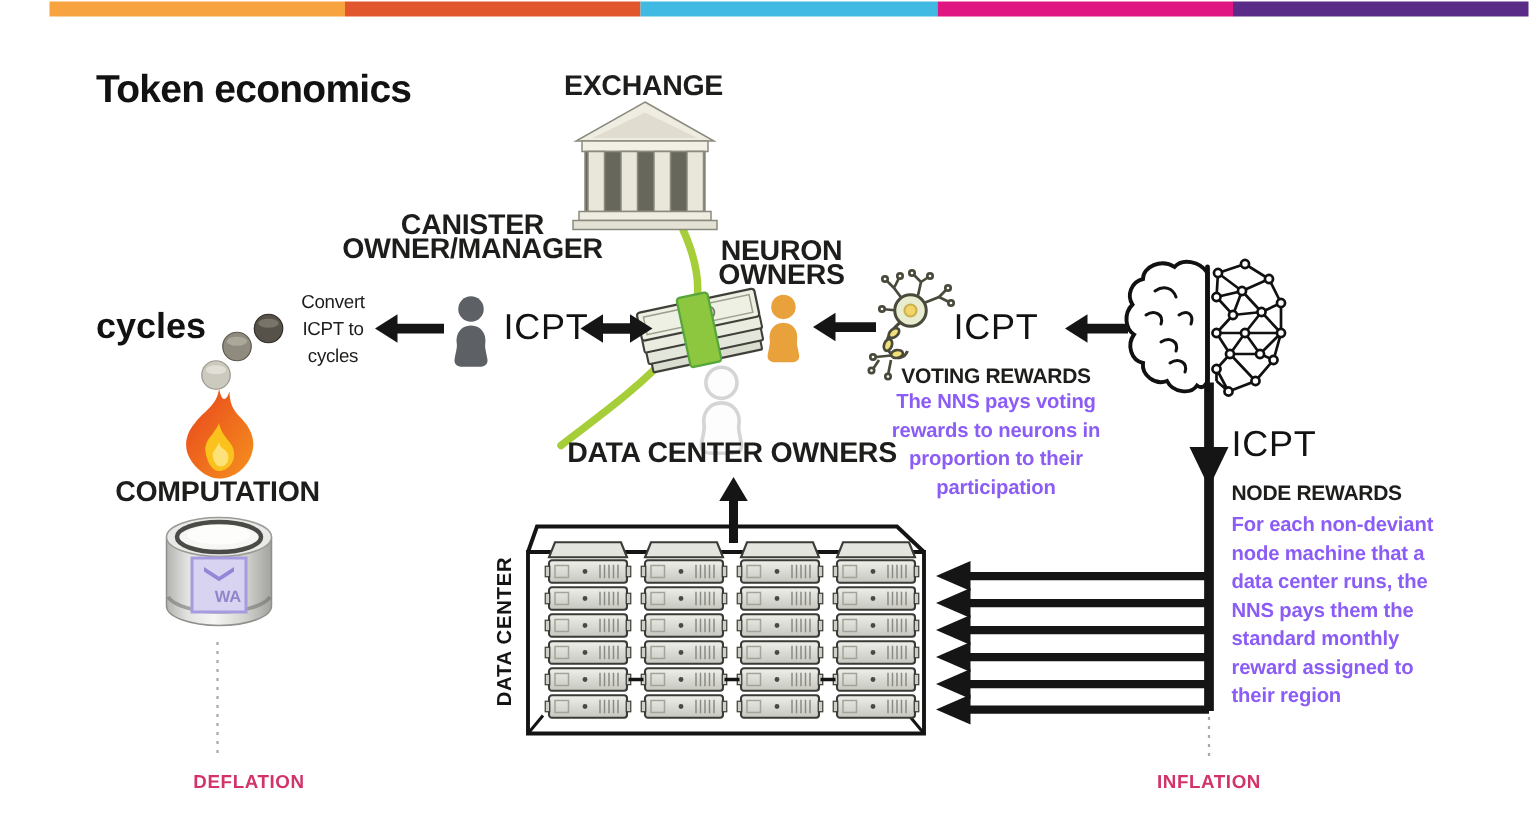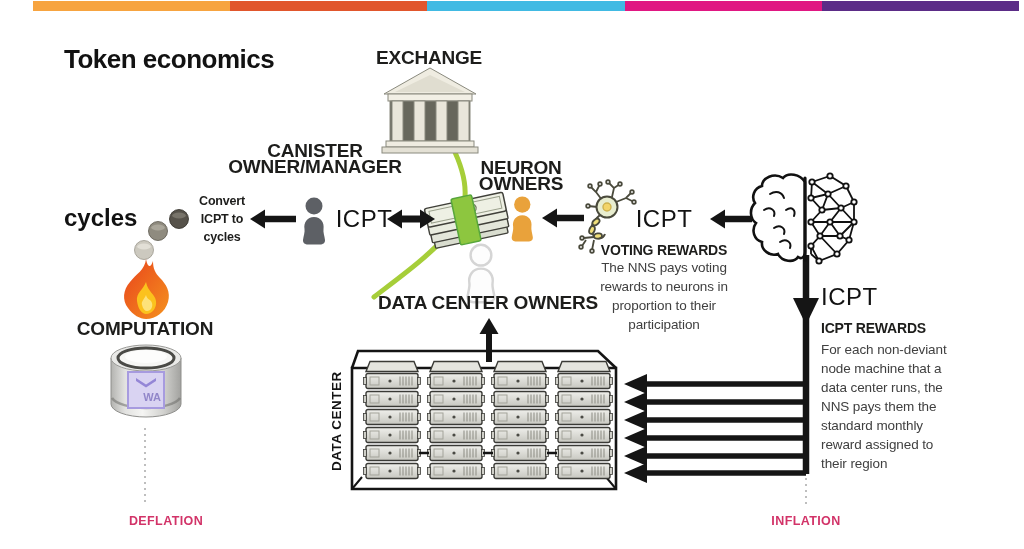--- a/index.html
+++ b/index.html
@@ -7,25 +7,25 @@
           font-family:"Liberation Sans","DejaVu Sans",sans-serif;color:#1c1c1a;}
   .topbar{position:absolute;left:33px;top:1px;width:986px;height:10px;display:flex;}
   .topbar span{flex:1;height:100%;}
   .seg1{background:#F7A440;} .seg2{background:#E1562C;} .seg3{background:#41BAE3;}
   .seg4{background:#E01782;} .seg5{background:#5B2C87;}
   .t{position:absolute;white-space:nowrap;}
   .ml{white-space:pre-line;}
   .ctr{transform:translateX(-50%);text-align:center;}
   .title{left:64px;top:44px;font-size:26px;font-weight:700;letter-spacing:-0.5px;color:#121212;}
   .lbl{font-size:19px;font-weight:700;letter-spacing:-0.2px;line-height:16px;color:#1d1d1b;}
-  .lbl-sm{font-size:12.5px;font-weight:700;letter-spacing:-0.2px;line-height:18px;color:#1d1d1b;}
+  .lbl-sm{font-size:12.5px;font-weight:400;letter-spacing:-0.2px;line-height:18px;color:#1d1d1b;}
   .icpt{font-size:24px;font-weight:400;letter-spacing:0.5px;color:#121212;}
   .cycles{left:64px;top:204px;font-size:24px;font-weight:700;color:#121212;}
   .rew-title{font-size:14px;font-weight:700;letter-spacing:-0.2px;color:#1d1d1b;text-align:right;}
-  .rew-body{font-size:13.5px;font-weight:400;line-height:19px;color:#404040;letter-spacing:-0.1px;}
+  .rew-body{font-size:13.5px;font-weight:700;line-height:19px;color:#8b5cf6;letter-spacing:-0.1px;}
   .pink{font-size:12.5px;font-weight:700;letter-spacing:0.4px;color:#D23368;}
   .dc-label{left:336px;top:421px;transform:translate(-50%,-50%) rotate(-90deg);
             font-size:13.5px;font-weight:700;letter-spacing:0.5px;color:#141414;}
   svg{position:absolute;left:0;top:0;}
 </style>
 </head>
 <body>
 
 <div class="canvas">
 
@@ -273,21 +273,21 @@
   <div class="t icpt ctr" style="left:364px;top:205px;">ICPT</div>
   <div class="t icpt ctr" style="left:664px;top:205px;">ICPT</div>
   <div class="t icpt" style="left:821px;top:283px;">ICPT</div>
 
   <div class="t rew-title ctr" style="left:664px;top:242px;">VOTING REWARDS</div>
   <div class="t rew-body ml ctr" style="left:664px;top:258px;">The NNS pays voting
 rewards to neurons in
 proportion to their
 participation</div>
 
-  <div class="t rew-title" style="left:821px;top:320px;">ICPT REWARDS</div>
+  <div class="t rew-title" style="left:821px;top:320px;">NODE REWARDS</div>
   <div class="t rew-body ml" style="left:821px;top:340px;">For each non-deviant
 node machine that a
 data center runs, the
 NNS pays them the
 standard monthly
 reward assigned to
 their region</div>
 
   <div class="t lbl ctr" style="left:145px;top:321px;">COMPUTATION</div>
   <div class="t lbl ctr" style="left:488px;top:295px;">DATA CENTER OWNERS</div>

